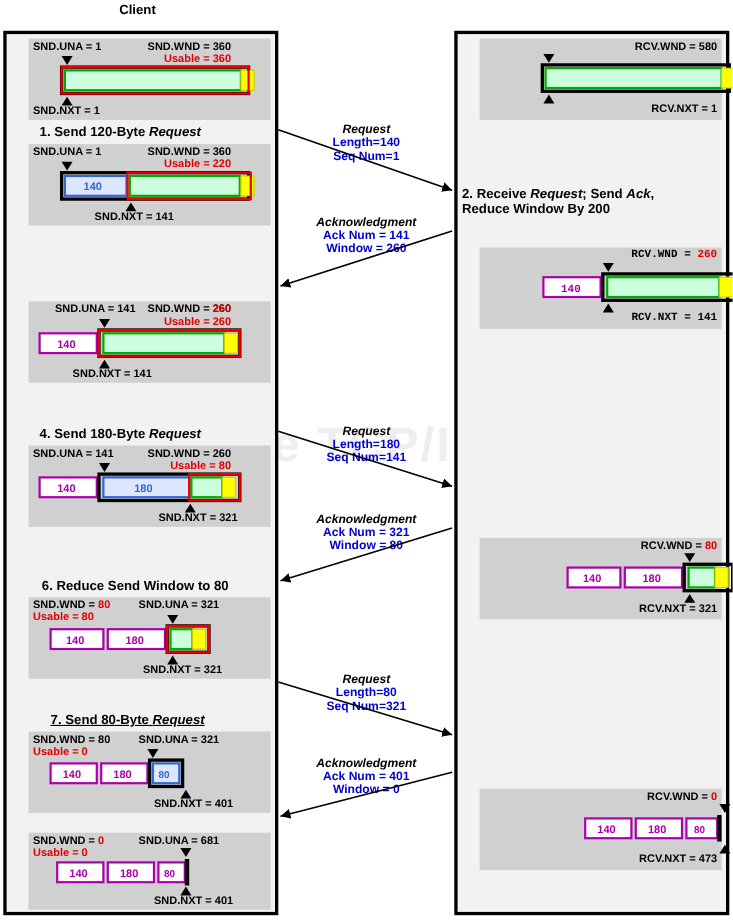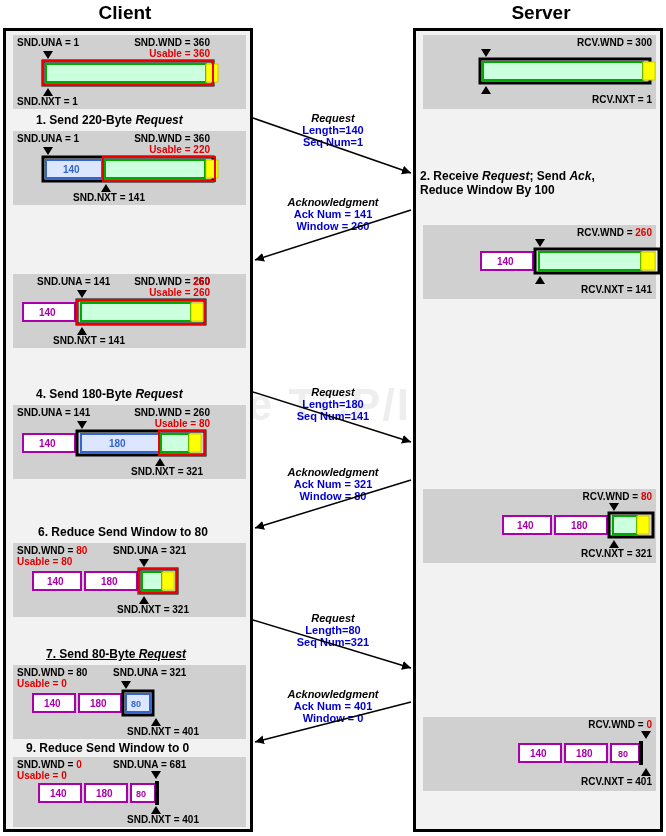--- a/index.html
+++ b/index.html
@@ -1,63 +1,62 @@
 <!DOCTYPE html>
 <html><head>
 <meta charset="utf-8">
 <style>
   * { box-sizing: border-box; margin: 0; padding: 0; }
   body { font-family: Arial, sans-serif; font-size: 11px; background: #fff; width: 666px; }
   .container { position: relative; width: 666px; height: 836px; }
-  .col-header { position: absolute; font-size: 19px; font-weight: bold; text-align: center; }
+  .col-header { position: absolute; font-size: 12px; font-weight: bold; text-align: center; }
   .client-header { left: 0; width: 250px; top: 2px; }
   .server-header { right: 0; width: 250px; top: 2px; }
   .column { position: absolute; top: 28px; width: 250px; height: 804px; border: 3px solid #000; background: #f2f2f2; }
   .client-col { left: 3px; }
   .server-col { right: 3px; }
-  .panel { position: absolute; background: #d0d0d0; left: 7px; right: 4px; height: 74px; }
+  .panel { position: absolute; background: #d0d0d0; left: 20px; right: 4px; height: 74px; }
   .step-label { position: absolute; font-size: 12px; font-weight: bold; }
   .step-label em { font-style: italic; }
   .small-label { position: absolute; font-size: 10px; font-weight: bold; }
   .red { color: #e00000; }
   .msg { position: absolute; font-size: 11px; font-weight: bold; text-align: center; width: 160px; left: 253px; }
   .msg .title { font-style: italic; color: #000; }
   .msg .detail { color: #0000d0; }
   .watermark { position: absolute; color: #eee; font-size: 44px; font-weight: bold; left: 190px; top: 380px; letter-spacing: 2px; }
   svg.arrow { position: absolute; overflow: visible; }
   .pointer-tri { position: absolute; width: 0; height: 0; border-left: 5px solid transparent; border-right: 5px solid transparent; }
   .tri-down { border-top: 8px solid #000; }
   .tri-up { border-bottom: 8px solid #000; }
 </style>
 </head>
 <body>
 
 <div class="container">
   <div class="watermark">The TCP/IP Guide</div>
 
   <div class="col-header client-header">Client</div>
-  <div class="col-header server-header">Server</div>
 
   <div class="column client-col">
 
     <div class="panel" style="top:4px;">
       <div class="small-label" style="left:4px;top:2px;">SND.UNA = 1</div>
       <div class="small-label" style="right:36px;top:2px;text-align:right;">SND.WND = 360</div>
       <div class="small-label red" style="right:36px;top:13px;text-align:center;">Usable = 360</div>
       <div class="pointer-tri tri-down" style="left:30px;top:16px;"></div>
       <svg style="position:absolute;left:28px;top:24px;" width="180" height="30">
         <rect x="2" y="2" width="170" height="24" fill="none" stroke="#000" stroke-width="3"></rect>
         <rect x="5" y="5" width="160" height="18" fill="#cfd" stroke="#0a0" stroke-width="2"></rect>
         <rect x="165" y="5" width="12" height="18" fill="#ff0" stroke="#cc0"></rect>
         <rect x="2" y="2" width="170" height="24" fill="none" stroke="#e00" stroke-width="2"></rect>
       </svg>
       <div class="pointer-tri tri-up" style="left:30px;top:53px;"></div>
       <div class="small-label" style="left:4px;top:61px;">SND.NXT = 1</div>
     </div>
-    <div class="step-label" style="left:30px;top:82px;"><span>1. Send 220-Byte </span><em>Request</em></div>
+    <div class="step-label" style="left:30px;top:82px;"><span>1. Send 120-Byte </span><em>Request</em></div>
 
     <div class="panel" style="top:100px;">
       <div class="small-label" style="left:4px;top:2px;">SND.UNA = 1</div>
       <div class="small-label" style="right:36px;top:2px;">SND.WND = 360</div>
       <div class="small-label red" style="right:36px;top:13px;">Usable = 220</div>
       <div class="pointer-tri tri-down" style="left:30px;top:16px;"></div>
       <svg style="position:absolute;left:28px;top:24px;" width="180" height="30">
         <rect x="2" y="2" width="170" height="24" fill="none" stroke="#000" stroke-width="3"></rect>
         <rect x="5" y="5" width="56" height="18" fill="#dde6ff" stroke="#36c" stroke-width="2"></rect>
         <text x="22" y="18" font-size="10" font-weight="bold" fill="#36c">140</text>
@@ -138,21 +137,20 @@
         <text x="13" y="18" font-size="10" font-weight="bold" fill="#a0a">140</text>
         <rect x="48" y="5" width="42" height="18" fill="#fff" stroke="#a0a" stroke-width="2"></rect>
         <text x="59" y="18" font-size="10" font-weight="bold" fill="#a0a">180</text>
         <rect x="92" y="2" width="30" height="24" fill="none" stroke="#000" stroke-width="3"></rect>
         <rect x="95" y="5" width="24" height="18" fill="#dde6ff" stroke="#36c" stroke-width="2"></rect>
         <text x="100" y="18" font-size="9" font-weight="bold" fill="#36c">80</text>
       </svg>
       <div class="pointer-tri tri-up" style="left:138px;top:53px;"></div>
       <div class="small-label" style="left:114px;top:61px;">SND.NXT = 401</div>
     </div>
-    <div class="step-label" style="left:20px;top:710px;">9. Reduce Send Window to 0</div>
 
     <div class="panel" style="top:726px;height:70px;">
       <div class="small-label" style="left:4px;top:2px;">SND.WND = <span class="red">0</span></div>
       <div class="small-label red" style="left:4px;top:13px;">Usable = 0</div>
       <div class="small-label" style="left:100px;top:2px;">SND.UNA = 681</div>
       <div class="pointer-tri tri-down" style="left:138px;top:14px;"></div>
       <svg style="position:absolute;left:24px;top:22px;" width="160" height="30">
         <rect x="2" y="5" width="42" height="18" fill="#fff" stroke="#a0a" stroke-width="2"></rect>
         <text x="13" y="18" font-size="10" font-weight="bold" fill="#a0a">140</text>
         <rect x="48" y="5" width="42" height="18" fill="#fff" stroke="#a0a" stroke-width="2"></rect>
@@ -162,37 +160,37 @@
         <line x1="120" y1="2" x2="120" y2="26" stroke="#000" stroke-width="4"></line>
       </svg>
       <div class="pointer-tri tri-up" style="left:138px;top:49px;"></div>
       <div class="small-label" style="left:114px;top:57px;">SND.NXT = 401</div>
     </div>
   </div>
 
   <div class="column server-col">
 
     <div class="panel" style="top:4px;">
-      <div class="small-label" style="right:4px;top:2px;">RCV.WND = 300</div>
+      <div class="small-label" style="right:4px;top:2px;">RCV.WND = 580</div>
       <div class="pointer-tri tri-down" style="left:58px;top:14px;"></div>
       <svg style="position:absolute;left:55px;top:22px;" width="185" height="30">
         <rect x="2" y="2" width="170" height="24" fill="none" stroke="#000" stroke-width="3"></rect>
         <rect x="5" y="5" width="160" height="18" fill="#cfd" stroke="#0a0" stroke-width="2"></rect>
         <rect x="165" y="5" width="12" height="18" fill="#ff0" stroke="#cc0"></rect>
       </svg>
       <div class="pointer-tri tri-up" style="left:58px;top:51px;"></div>
       <div class="small-label" style="right:4px;top:59px;">RCV.NXT = 1</div>
     </div>
 
     <div class="step-label" style="left:4px;top:138px;">
       <span>2. Receive </span><em>Request</em><span>; Send </span><em>Ack</em><span>,</span><br>
-      <span>Reduce Window By 100</span>
-    </div>
-
-    <div class="panel" style="top:194px;">
+      <span>Reduce Window By 200</span>
+    </div>
+
+    <div class="panel" style="top:194px;font-family:Liberation Mono, monospace;">
       <div class="small-label" style="right:4px;top:2px;"><span>RCV.WND = </span><span class="red">260</span></div>
       <div class="pointer-tri tri-down" style="left:112px;top:14px;"></div>
       <svg style="position:absolute;left:56px;top:22px;" width="185" height="30">
         <rect x="2" y="5" width="52" height="18" fill="#fff" stroke="#a0a" stroke-width="2"></rect>
         <text x="18" y="18" font-size="10" font-weight="bold" fill="#a0a">140</text>
         <rect x="56" y="2" width="124" height="24" fill="none" stroke="#000" stroke-width="3"></rect>
         <rect x="60" y="5" width="102" height="18" fill="#cfd" stroke="#0a0" stroke-width="2"></rect>
         <rect x="162" y="5" width="14" height="18" fill="#ff0" stroke="#cc0"></rect>
       </svg>
       <div class="pointer-tri tri-up" style="left:112px;top:51px;"></div>
@@ -223,21 +221,21 @@
       <svg style="position:absolute;left:94px;top:22px;" width="150" height="30">
         <rect x="2" y="5" width="42" height="18" fill="#fff" stroke="#a0a" stroke-width="2"></rect>
         <text x="13" y="18" font-size="10" font-weight="bold" fill="#a0a">140</text>
         <rect x="48" y="5" width="42" height="18" fill="#fff" stroke="#a0a" stroke-width="2"></rect>
         <text x="59" y="18" font-size="10" font-weight="bold" fill="#a0a">180</text>
         <rect x="94" y="5" width="28" height="18" fill="#fff" stroke="#a0a" stroke-width="2"></rect>
         <text x="101" y="18" font-size="9" font-weight="bold" fill="#a0a">80</text>
         <line x1="124" y1="2" x2="124" y2="26" stroke="#000" stroke-width="4"></line>
       </svg>
       <div class="pointer-tri tri-up" style="left:218px;top:51px;"></div>
-      <div class="small-label" style="right:4px;top:59px;">RCV.NXT = 401</div>
+      <div class="small-label" style="right:4px;top:59px;">RCV.NXT = 473</div>
     </div>
   </div>
 
   <div class="msg" style="top:112px;">
     <div class="title">Request</div>
     <div class="detail">Length=140</div>
     <div class="detail">Seq Num=1</div>
   </div>
   <div class="msg" style="top:196px;">
     <div class="title">Acknowledgment</div>

